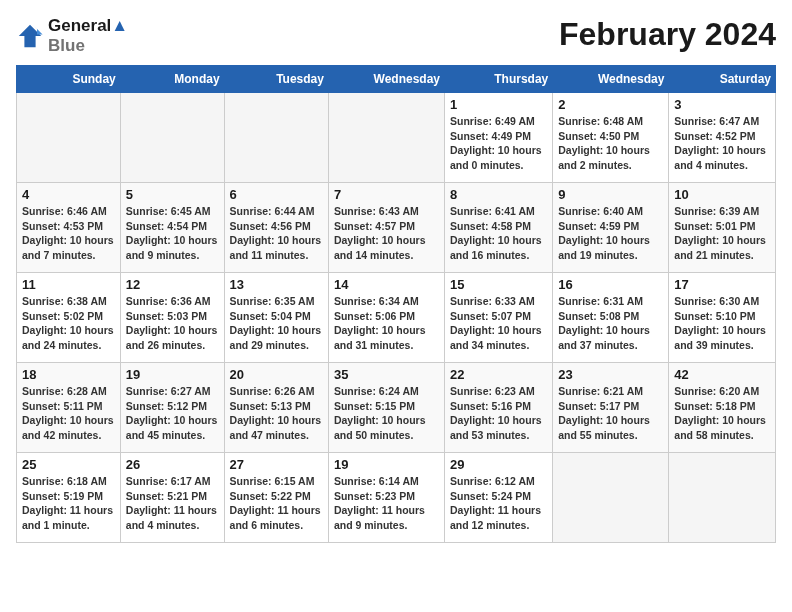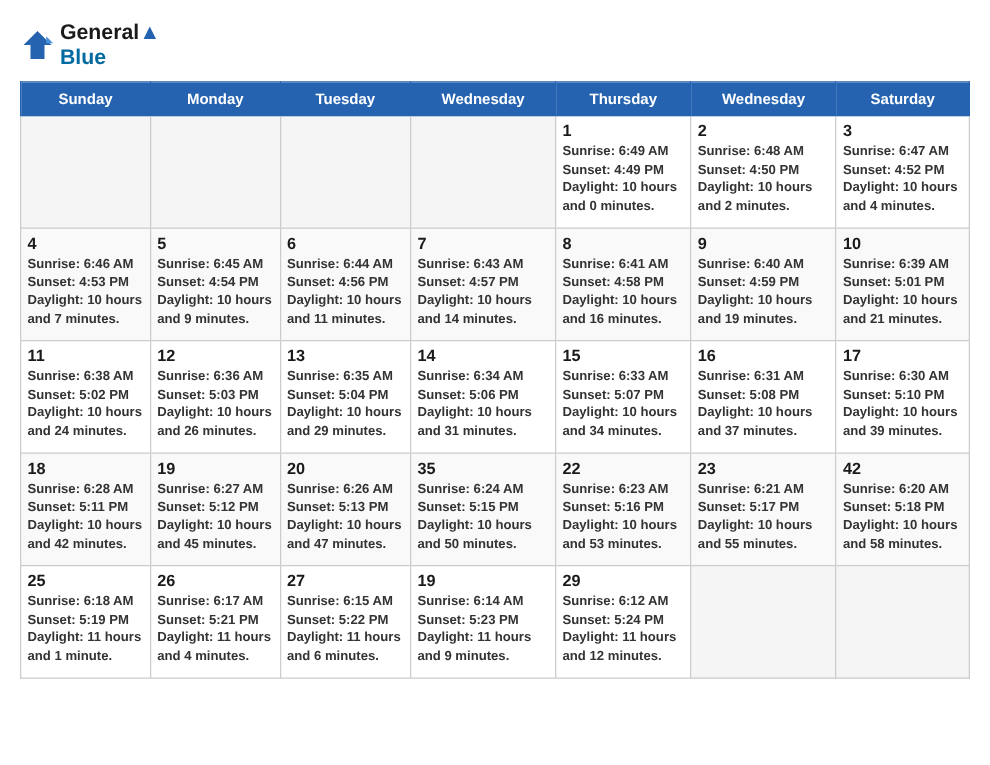--- a/index.html
+++ b/index.html
@@ -41,21 +41,21 @@
       width: 100%;
       border-collapse: collapse;
       font-size: 11px;
     }
     thead tr {
       background-color: #2563b0;
       color: #fff;
     }
     thead th {
       padding: 6px 4px;
-      text-align: center;
+      text-align: right;
       font-size: 12px;
       font-weight: bold;
       border: 1px solid #2563b0;
     }
     tbody td {
       border: 1px solid #ccc;
       vertical-align: top;
       padding: 4px 5px;
       min-height: 80px;
       height: 90px;
@@ -87,24 +87,25 @@
 <body>
 
 <div class="header-area">
   <div class="logo">
     <svg class="logo-icon" viewBox="0 0 40 40">
       <polygon points="20,4 36,20 28,20 28,36 12,36 12,20 4,20" fill="#2563b0"></polygon>
       <polygon points="24,4 38,18 30,18 30,10" fill="#4a90d9"></polygon>
     </svg>
     <div>
       <div style="font-size:17px;font-weight:bold;color:#1a1a1a;line-height:1.15;">General<span style="color:#2563b0;">▲</span></div>
-      <div style="font-size:17px;font-weight:bold;color:#0369a1;line-height:1.15;">Blue</div>
+      <div style="font-size:17px;font-weight:bold;color:#737373;line-height:1.15;">Blue</div>
     </div>
   </div>
   <div class="title-area">
+    <div class="main-title">February 2024</div>
   </div>
 </div>
 
 <table>
   <thead>
     <tr>
       <th>Sunday</th>
       <th>Monday</th>
       <th>Tuesday</th>
       <th>Wednesday</th>

